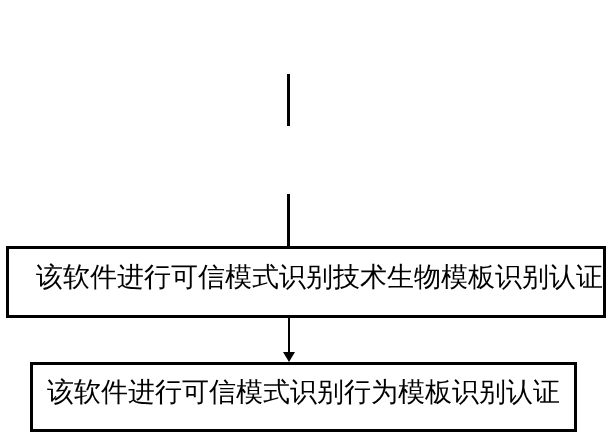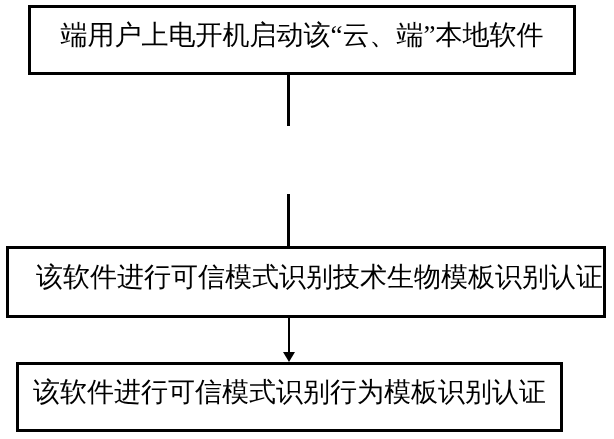--- a/index.html
+++ b/index.html
@@ -28,21 +28,21 @@
     justify-content: center;
     padding-bottom: 10px;
     font-size: 27px;
     color: var(--line-color);
     white-space: nowrap;
     letter-spacing: 0px;
   }
   #box1 { left: 28px;  top: 5px;   width: 548px; height: 70px; }
   #box2 { left: 21px;  top: 125px; width: 571px; height: 70px; }
   #box3 { left: 6px;   top: 246px; width: 600px; height: 72px; padding-left: 27px; }
-  #box4 { left: 16px;  top: 362px; width: 547px; height: 70px; }
+  #box4 { left: 30px;  top: 362px; width: 547px; height: 70px; }
 
   .connector {
     position: absolute;
     background: var(--line-color);
   }
   #conn1 { left: 287px; top: 74px;  width: 3px; height: 52px; }
   #conn2 { left: 287px; top: 194px; width: 3px; height: 53px; }
   #conn3 { left: 288px; top: 317px; width: 2px; height: 38px; }
 
   .arrowhead {
@@ -54,23 +54,20 @@
     border-left: 6px solid transparent;
     border-right: 6px solid transparent;
     border-top: 10px solid var(--line-color);
   }
 </style>
 </head>
 <body>
 
 <div class="flowchart">
 
-  <div class="flow-box" id="box1">
-    <span>端用户上电开机启动该“云、端”本地软件</span>
-  </div>
 
   <div class="connector" id="conn1"></div>
 
 
   <div class="connector" id="conn2"></div>
 
   <div class="flow-box" id="box3">
     <span>该软件进行可信模式识别技术生物模板识别认证</span>
   </div>
 

